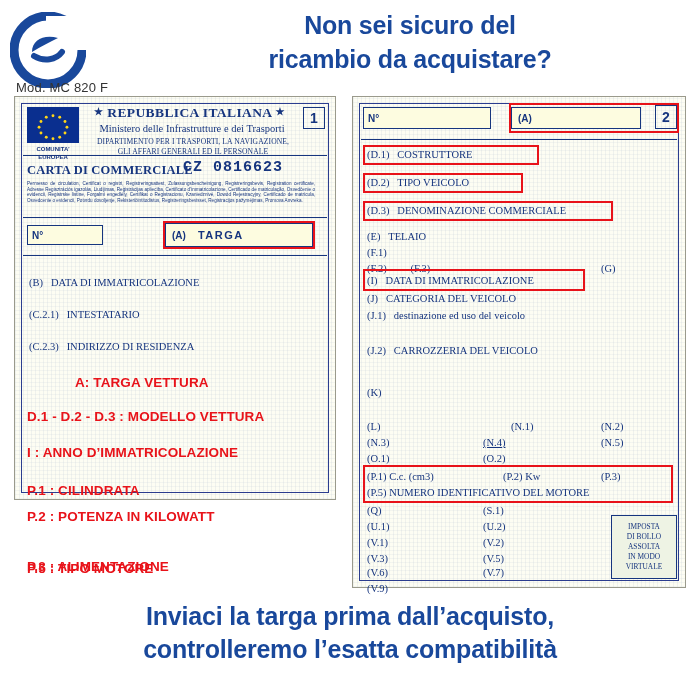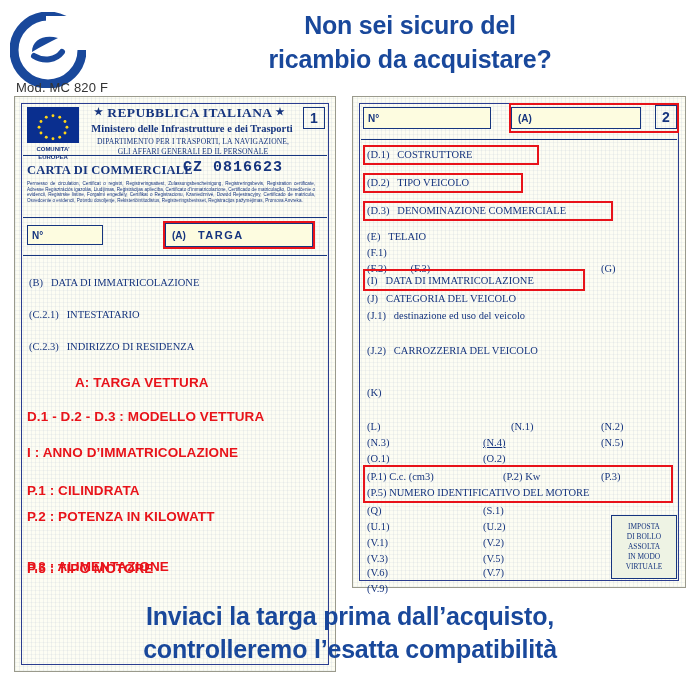--- a/index.html
+++ b/index.html
@@ -47,21 +47,21 @@
     border:1px solid #9a9a8c;
   }
   .page::before{
     content:"";
     position:absolute; inset:0;
     background:
       repeating-linear-gradient(90deg, rgba(120,140,180,.10) 0 1px, transparent 1px 4px),
       repeating-linear-gradient(0deg, rgba(120,140,180,.08) 0 1px, transparent 1px 4px);
     pointer-events:none;
   }
-  .page-left  { left:14px;  top:96px; width:322px; height:576px; }
+  .page-left  { left:14px;  top:96px; width:322px; height:404px; }
   .page-right { left:352px; top:96px; width:334px; height:492px; }
 
   .inner {
     position:absolute; inset:6px;
     border:1px solid #2b3d8f;
     background:transparent;
   }
 
   .modtag {
     position:absolute; left:16px; top:80px;
@@ -89,21 +89,21 @@
     font-family:"Liberation Serif", serif;
     letter-spacing:.4px;
   }
   .repub .star { font-size:10px; vertical-align:2px; }
   .minist {
     position:absolute; left:72px; top:26px; width:210px;
     text-align:center;
     color:#16357f;
     font-family:"Liberation Serif", serif;
     font-size:10.5px;
-    font-weight:bold;
+    font-weight:normal;
   }
   .dipart {
     position:absolute; left:70px; top:40px; width:216px;
     text-align:center;
     color:#16357f;
     font-family:"Liberation Serif", serif;
     font-size:7.6px;
     line-height:9.5px;
     letter-spacing:.1px;
   }

